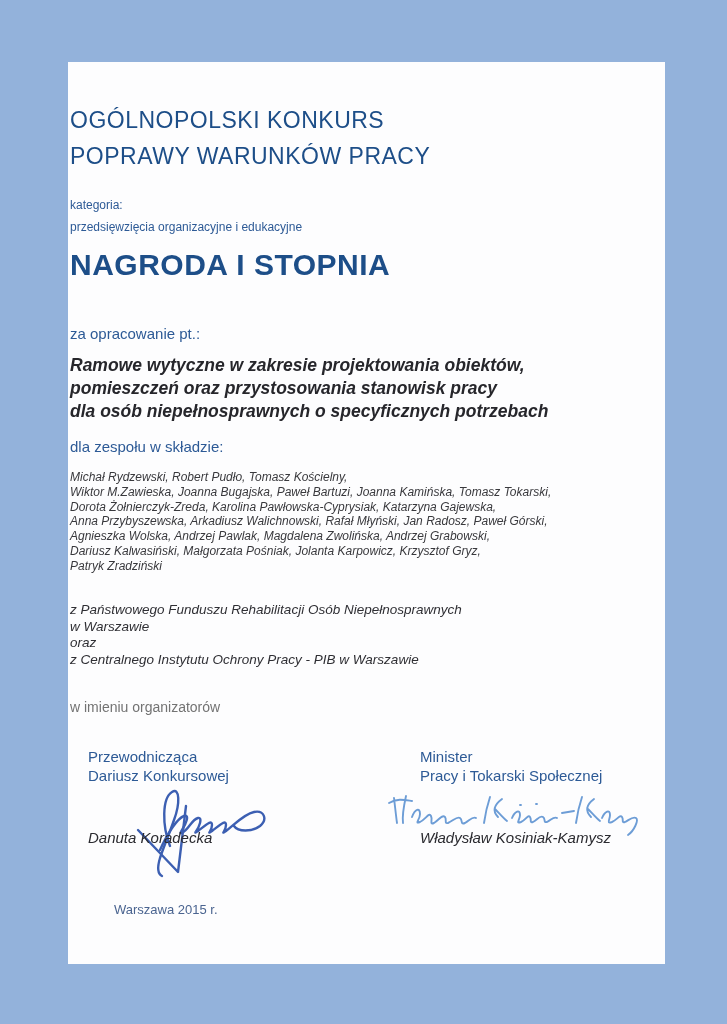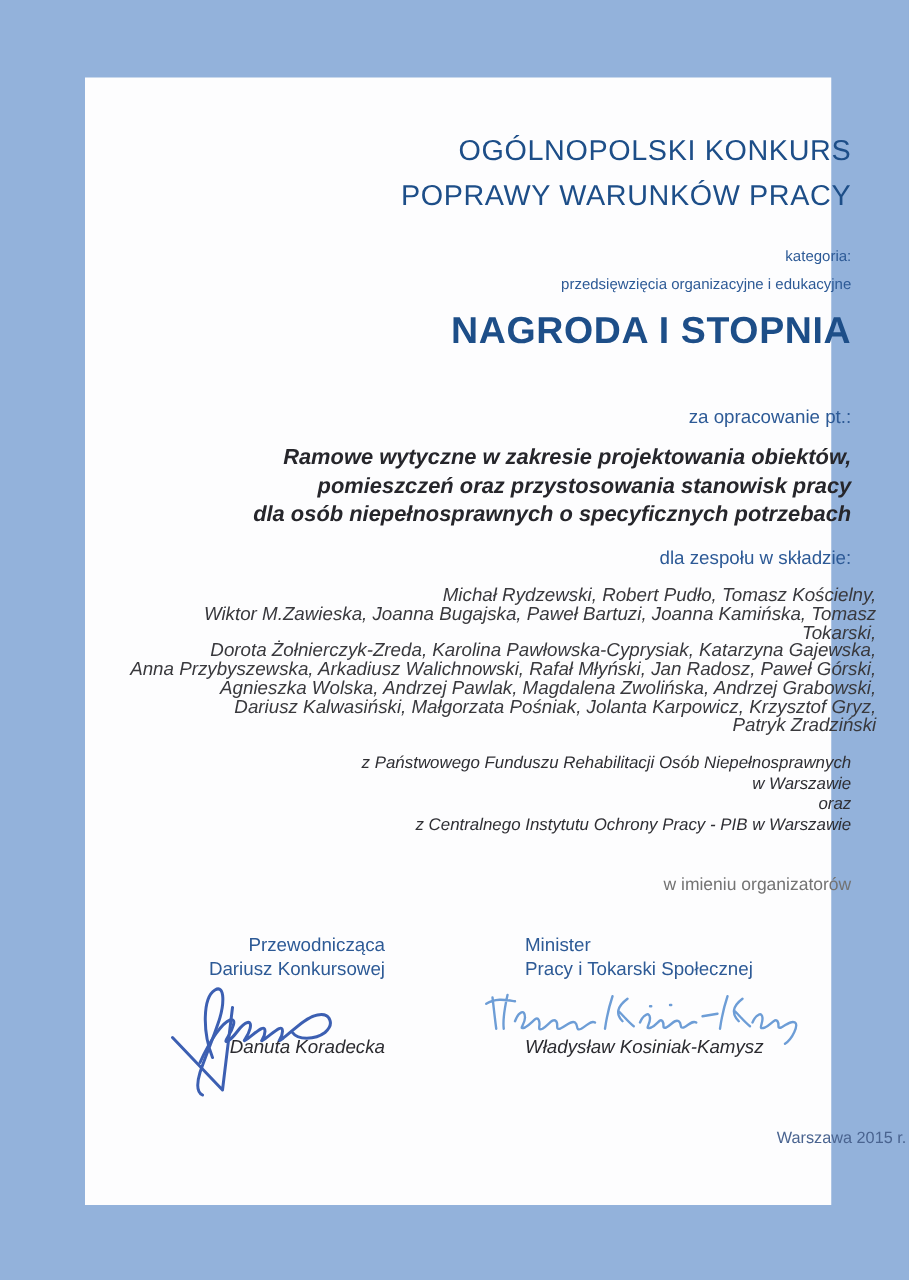--- a/index.html
+++ b/index.html
@@ -13,21 +13,21 @@
     background:#93b2db;
     overflow:hidden;
     margin:0 auto;
   }
   .panel{
     position:absolute;
     left:68px;top:62px;
     width:597px;height:902px;
     background:#fdfdfe;
   }
-  .blk{position:absolute;left:16px;width:100%;text-align:right;}
+  .blk{position:absolute;left:2px;width:100%;text-align:left;}
   .competition-title{
     top:40px;
     color:#1d4e88;
     font-size:23px;
     line-height:36px;
     letter-spacing:0.5px;
   }
   .category{
     top:132px;
     color:#2d5a96;
@@ -55,44 +55,43 @@
     line-height:23px;
   }
   .team-intro{
     top:376px;
     color:#2d5a96;
     font-size:15px;
   }
   .team-list{
     top:408px;
     color:#39393d;
-    font-size:15px;
+    font-size:12px;
     font-style:italic;
     line-height:14.8px;
-    margin-left:20px;
   }
   .institutions{
     top:540px;
     color:#2f2f34;
     font-size:13.5px;
     font-style:italic;
     line-height:16.5px;
   }
   .organizers{
     top:637px;
     color:#737373;
     font-size:14px;
   }
   .sig-role{
     top:685px;
     color:#2d5a96;
     font-size:15px;
     line-height:19px;
   }
-  .sig-col-left{left:20px;width:220px;text-align:right;position:absolute;}
+  .sig-col-left{left:20px;width:220px;text-align:left;position:absolute;}
   .sig-col-right{left:352px;width:220px;text-align:left;position:absolute;}
   .sig-name{
     top:767px;
     color:#2b2b30;
     font-size:15px;
     font-style:italic;
   }
   .sig-svg{position:absolute;pointer-events:none;}
   .sig-svg.left{left:62px;top:720px;width:160px;height:96px;}
   .sig-svg.right{left:318px;top:728px;width:256px;height:48px;}

